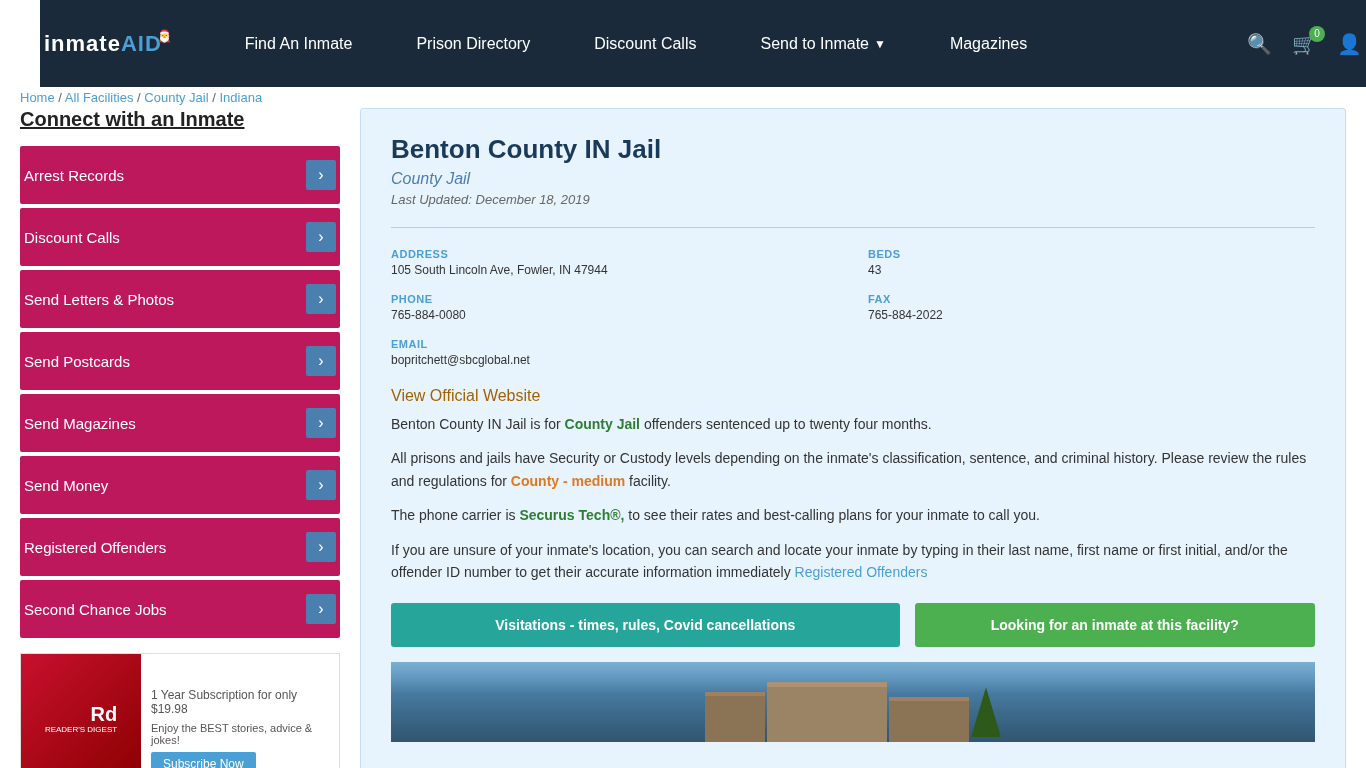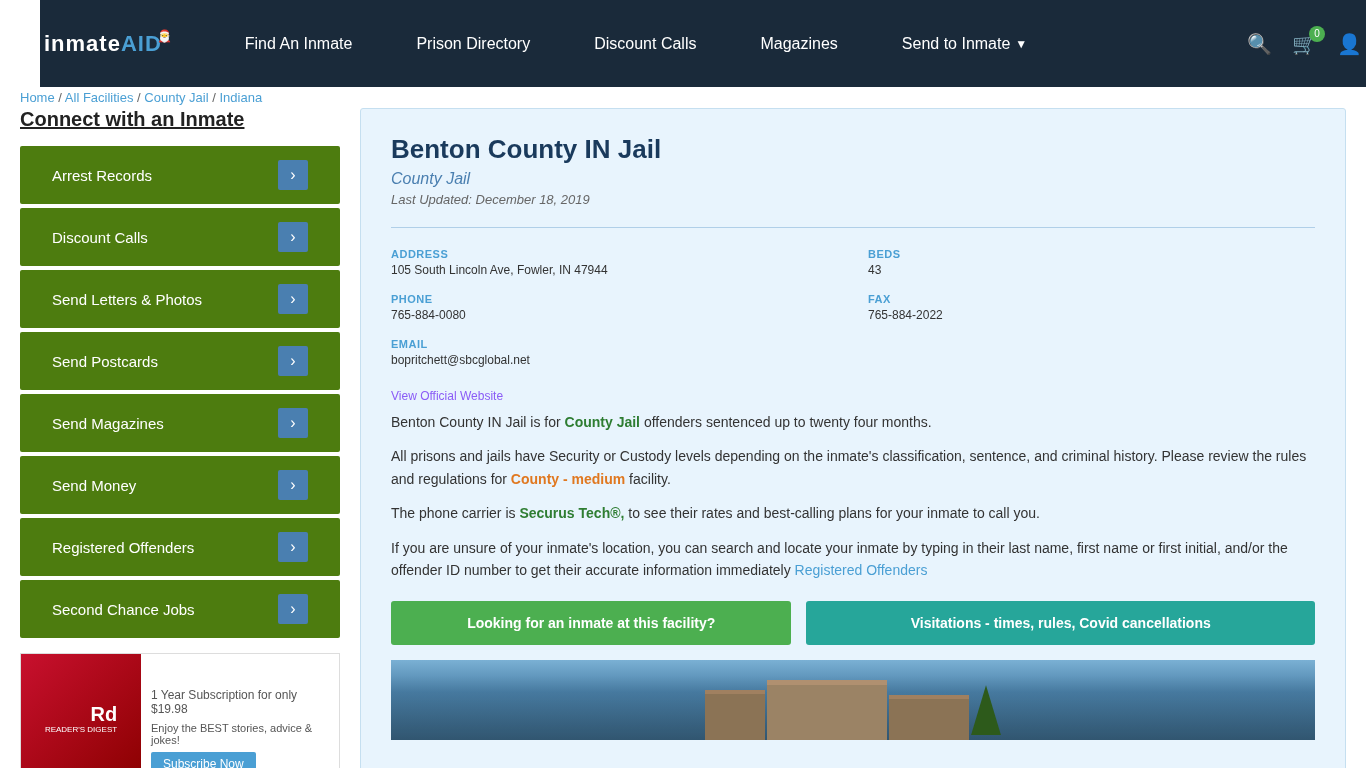--- a/index.html
+++ b/index.html
@@ -112,26 +112,26 @@
       text-decoration: underline;
       margin-bottom: 15px;
       color: #222;
     }
     .sidebar-menu {
       display: flex;
       flex-direction: column;
       gap: 4px;
     }
     .sidebar-item {
-      background: #4d7c0f;
+      background: #be185d;
       color: #fff;
       display: flex;
       align-items: center;
       justify-content: space-between;
-      padding: 14px 32px;
+      padding: 14px 4px;
       cursor: pointer;
       font-size: 15px;
       border-radius: 2px;
       text-align: right;
     }
     .sidebar-item-label { color: #fff; }
     .sidebar-arrow {
       background: #4a7fb0;
       width: 30px;
       height: 30px;
@@ -239,23 +239,23 @@
       color: #4a9fd4;
       text-transform: uppercase;
       letter-spacing: 0.5px;
       margin-bottom: 3px;
     }
     .detail-value {
       font-size: 12px;
       color: #333;
     }
     .facility-link {
-      color: #8b5cf6;
+      color: #a16207;
       text-decoration: none;
-      font-size: 12px;
+      font-size: 16px;
       margin-top: 34px;
     }
     .facility-description {
       margin-top: 8px;
       line-height: 1.6;
       font-size: 14px;
       color: #333;
     }
     .facility-description p {
       margin-bottom: 12px;
@@ -325,25 +325,25 @@
   <div class="logo">
     <span class="logo-text">
       inmate<span class="logo-aid">AID</span>
     </span>
     <span class="logo-santa-hat">🎅</span>
   </div>
   <nav class="nav">
     <a class="nav-item">Find An Inmate</a>
     <a class="nav-item">Prison Directory</a>
     <a class="nav-item">Discount Calls</a>
-    <a class="nav-item">Magazines</a>
     <a class="nav-item">
       <span>Send to Inmate</span>
       <span class="arrow-down">▼</span>
     </a>
+    <a class="nav-item">Magazines</a>
   </nav>
   <div class="nav-icons">
     <button class="nav-icon-btn">🔍</button>
     <button class="nav-icon-btn">
       🛒
       <span class="cart-badge">0</span>
     </button>
     <button class="nav-icon-btn">👤</button>
   </div>
 </header>
@@ -463,22 +463,22 @@
       </p>
       <p>
         <span>The phone carrier is </span><a href="#" class="link-green">Securus Tech®,</a><span> to see their rates and best-calling plans for your inmate to call you.</span>
       </p>
       <p>
         <span>If you are unsure of your inmate's location, you can search and locate your inmate by typing in their last name, first name or first initial, and/or the offender ID number to get their accurate information immediately </span><a href="#" class="link-blue">Registered Offenders</a>
       </p>
     </div>
 
     <div class="action-buttons">
+      <button class="action-btn action-btn-teal">Visitations - times, rules, Covid cancellations</button>
       <button class="action-btn action-btn-green">Looking for an inmate at this facility?</button>
-      <button class="action-btn action-btn-teal">Visitations - times, rules, Covid cancellations</button>
     </div>
 
     
     <div class="photo-strip">
       <div class="photo-building">
         <div style="width:60px;height:50px;background:#8b7355;border-top:4px solid #a08060;margin-bottom:0;"></div>
         <div style="width:120px;height:60px;background:#9b8365;border-top:5px solid #b09070;margin-bottom:0;"></div>
         <div style="width:80px;height:45px;background:#8b7355;border-top:4px solid #a08060;margin-bottom:0;"></div>
         <div class="tree-shape"></div>
       </div>

